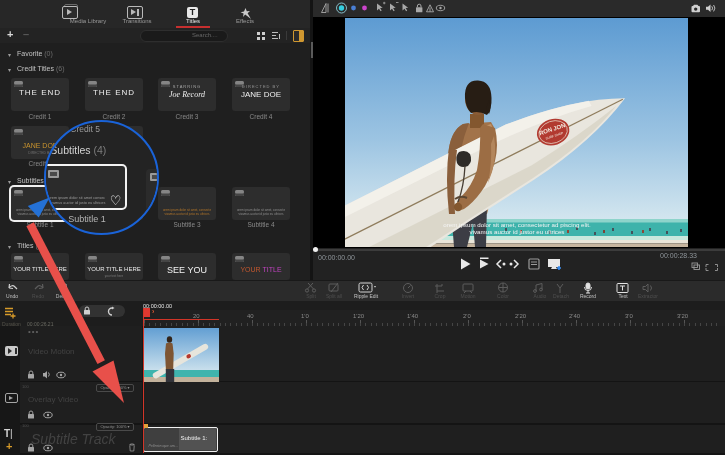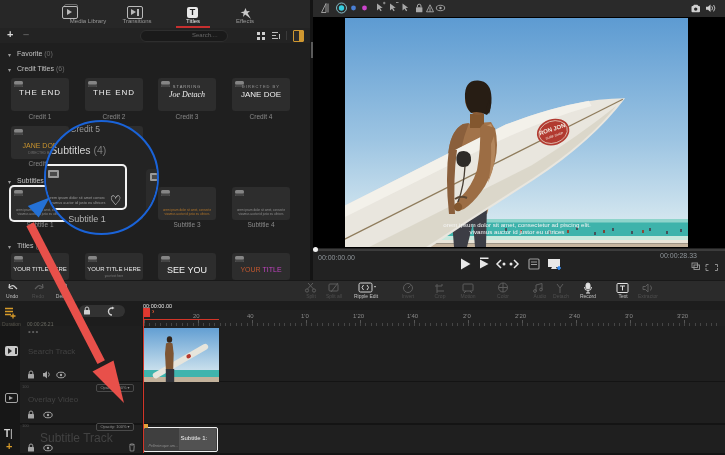--- a/index.html
+++ b/index.html
@@ -71,21 +71,21 @@
   <div class="abs" style="left:8px;top:66px;color:#9a9a9a;font-size:6px;">▾</div>
   <div class="abs" style="left:17px;top:65px;color:#c3c3c3;font-size:7px;">Credit Titles <span style="color:#6d6d6d;">(6)</span></div>
 
   <div class="abs thumb" style="left:11px;top:78px;"></div>
   <div class="abs thumb" style="left:85px;top:78px;"></div>
   <div class="abs thumb" style="left:158px;top:78px;"></div>
   <div class="abs thumb" style="left:232px;top:78px;"></div>
   <div class="abs" style="left:11px;top:88px;width:58px;text-align:center;color:#efefef;font-size:8px;letter-spacing:1px;">THE END</div>
   <div class="abs" style="left:85px;top:88px;width:58px;text-align:center;color:#efefef;font-size:8px;letter-spacing:1px;">THE END</div>
   <div class="abs" style="left:158px;top:84px;width:58px;text-align:center;color:#a8a8a8;font-size:4px;letter-spacing:1px;">STARRING</div>
-  <div class="abs" style="left:158px;top:90px;width:58px;text-align:center;color:#efefef;font-size:8px;font-family:'Liberation Serif',serif;font-style:italic;">Joe Detach</div>
+  <div class="abs" style="left:158px;top:90px;width:58px;text-align:center;color:#efefef;font-size:8px;font-family:'Liberation Serif',serif;font-style:italic;">Joe Record</div>
   <div class="abs" style="left:232px;top:84px;width:58px;text-align:center;color:#989898;font-size:4px;letter-spacing:1px;">DIRECTED BY</div>
   <div class="abs" style="left:232px;top:90px;width:58px;text-align:center;color:#efefef;font-size:8px;">JANE DOE</div>
   <div class="abs lbl" style="left:11px;top:113px;width:58px;text-align:center;">Credit 1</div>
   <div class="abs lbl" style="left:85px;top:113px;width:58px;text-align:center;">Credit 2</div>
   <div class="abs lbl" style="left:158px;top:113px;width:58px;text-align:center;">Credit 3</div>
   <div class="abs lbl" style="left:232px;top:113px;width:58px;text-align:center;">Credit 4</div>
 
   <div class="abs thumb" style="left:11px;top:126px;"></div>
   <div class="abs thumb" style="left:85px;top:126px;"></div>
   <div class="abs" style="left:11px;top:142px;width:58px;text-align:center;color:#c8932e;font-size:7px;">JANE DOE</div>
@@ -399,21 +399,21 @@
   <div class="abs" style="left:0;top:152px;width:725px;height:2px;background:#141414;"></div>
 
   <div class="abs" style="left:0;top:25px;width:20px;height:129px;background:#171717;"></div>
   <div class="abs" style="left:142px;top:25px;width:1px;height:129px;background:#161616;"></div>
 
   <div class="abs" style="left:28px;top:26px;color:#606060;font-size:8px;letter-spacing:1px;">•••</div>
   <div class="abs" style="left:5px;top:45px;width:13px;height:10px;background:#c9c9c9;border-radius:2px;">
     <div class="abs" style="left:3px;top:2px;width:0;height:0;border-left:4px solid #2a2a2a;border-top:3px solid transparent;border-bottom:3px solid transparent;"></div>
     <div class="abs" style="left:10px;top:2px;width:1.5px;height:6px;background:#2a2a2a;"></div>
   </div>
-  <div class="abs" style="left:28px;top:46px;color:#424242;font-size:8px;">Search Track</div>
+  <div class="abs" style="left:28px;top:46px;color:#424242;font-size:8px;">Video Motion</div>
   <svg class="abs" style="left:26px;top:69px;" width="50" height="10">
     <rect x="2" y="4" width="6" height="4.5" fill="#a5a5a5" rx="0.5"></rect>
     <path d="M3.2 4 V2.8 a1.8 1.8 0 0 1 3.6 0 V4" fill="none" stroke="#a5a5a5" stroke-width="1"></path>
     <path d="M17 3 h1.8 l2.2 -2 v7.5 l-2.2 -2 H17 Z" fill="#a5a5a5"></path>
     <path d="M22.5 2.5 q1.6 2 0 4" stroke="#a5a5a5" fill="none"></path>
     <ellipse cx="35" cy="5" rx="4.2" ry="2.8" fill="none" stroke="#a5a5a5" stroke-width="1"></ellipse>
     <circle cx="35" cy="5" r="1.2" fill="#a5a5a5"></circle>
   </svg>
   <div class="abs" style="left:22px;top:83px;color:#4f4f4f;font-size:4px;">100</div>
   <div class="abs" style="left:96px;top:83px;width:36px;height:6px;border:1px solid #4a4a4a;border-radius:2px;color:#8f8f8f;font-size:4px;line-height:6px;text-align:center;">Opacity: 100%&nbsp;▾</div>
@@ -426,21 +426,21 @@
     <rect x="2" y="4" width="6" height="4.5" fill="#a5a5a5" rx="0.5"></rect>
     <path d="M3.2 4 V2.8 a1.8 1.8 0 0 1 3.6 0 V4" fill="none" stroke="#a5a5a5" stroke-width="1"></path>
     <ellipse cx="22" cy="5" rx="4.2" ry="2.8" fill="none" stroke="#a5a5a5" stroke-width="1"></ellipse>
     <circle cx="22" cy="5" r="1.2" fill="#a5a5a5"></circle>
   </svg>
   <div class="abs" style="left:22px;top:121.5px;color:#4f4f4f;font-size:4px;">100</div>
   <div class="abs" style="left:96px;top:121.5px;width:36px;height:6px;border:1px solid #4a4a4a;border-radius:2px;color:#8f8f8f;font-size:4px;line-height:6px;text-align:center;">Opacity: 100%&nbsp;▾</div>
 
   <div class="abs" style="left:4px;top:127px;color:#d5d5d5;font-size:10px;font-weight:bold;">T<span style="font-weight:normal;">|</span></div>
   <div class="abs" style="left:6px;top:139px;color:#d79b2a;font-size:11px;font-weight:bold;">+</div>
-  <div class="abs" style="left:40px;top:130px;color:#424242;font-size:12px;">Subtitle Track</div>
+  <div class="abs" style="left:31px;top:130px;color:#424242;font-size:14px;font-style:italic;">Subtitle Track</div>
   <svg class="abs" style="left:26px;top:142px;" width="50" height="10">
     <rect x="2" y="4" width="6" height="4.5" fill="#a5a5a5" rx="0.5"></rect>
     <path d="M3.2 4 V2.8 a1.8 1.8 0 0 1 3.6 0 V4" fill="none" stroke="#a5a5a5" stroke-width="1"></path>
     <ellipse cx="22" cy="5" rx="4.2" ry="2.8" fill="none" stroke="#a5a5a5" stroke-width="1"></ellipse>
     <circle cx="22" cy="5" r="1.2" fill="#a5a5a5"></circle>
   </svg>
   <svg class="abs" style="left:126px;top:141px;" width="12" height="11">
     <path d="M3 3 h6 M4.5 3 v-1 h3 v1 M3.8 4 l0.4 5 h3.6 l0.4 -5" stroke="#8a8a8a" fill="none" stroke-width="0.9"></path>
   </svg>
 

